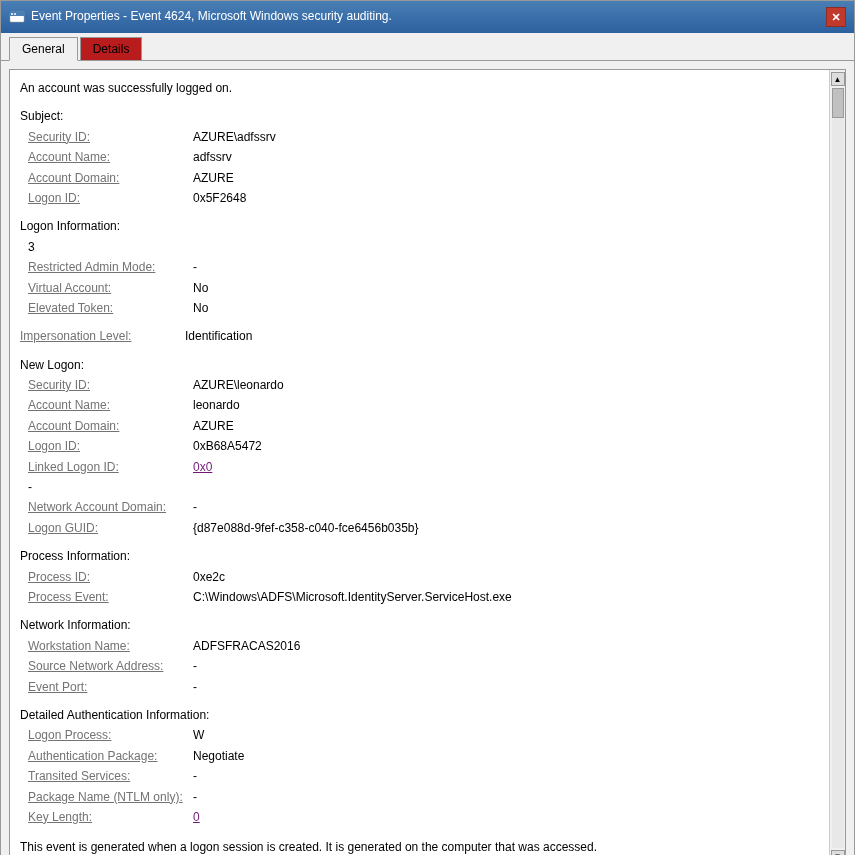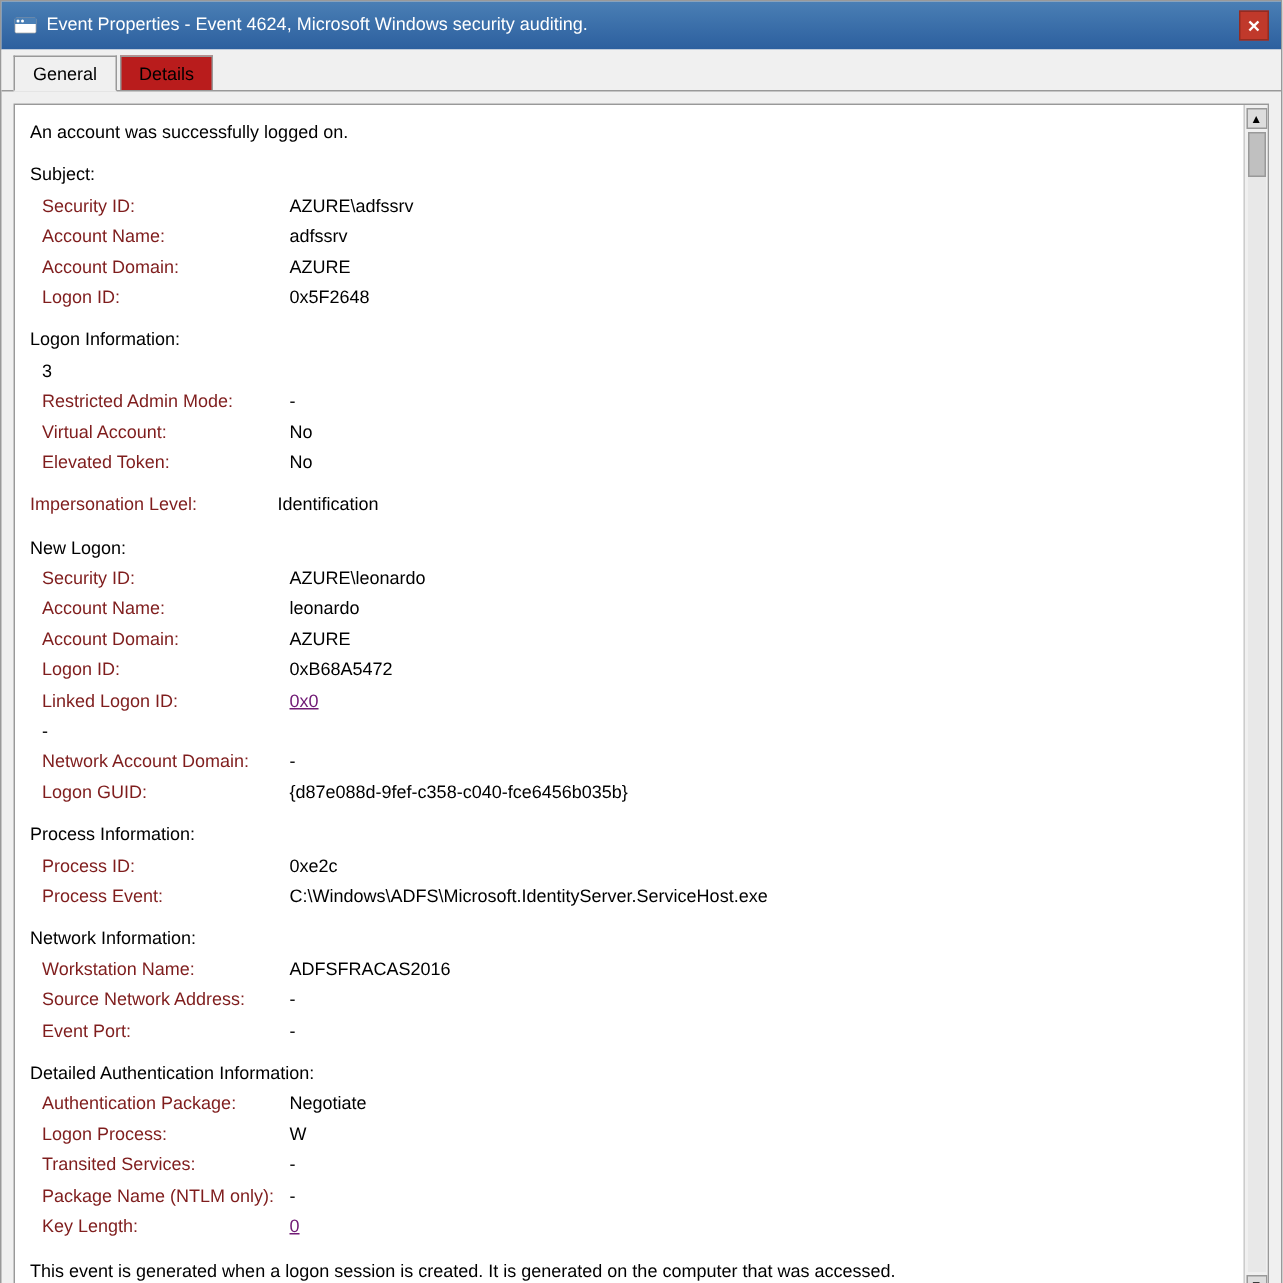--- a/index.html
+++ b/index.html
@@ -142,21 +142,22 @@
       font-weight: normal;
       margin-top: 8px;
       display: block;
     }
     .event-text .field-row {
       display: flex;
       padding-left: 8px;
     }
     .event-text .field-label {
       min-width: 165px;
-      color: #7f1d1d;
+      color: #737373;
+      text-decoration: underline;
     }
     .event-text .field-value {
       color: #000;
     }
     .event-text .field-value.link {
       color: #701a75;
       text-decoration: underline;
       cursor: pointer;
     }
     .intro-text {
@@ -285,26 +286,26 @@
             <span class="field-label">Source Network Address:</span>
             <span class="field-value">-</span>
           </div>
           <div class="field-row">
             <span class="field-label">Event Port:</span>
             <span class="field-value">-</span>
           </div>
 
           <span class="section-title">Detailed Authentication Information:</span>
           <div class="field-row">
+            <span class="field-label">Logon Process:</span>
+            <span class="field-value">W</span>
+          </div>
+          <div class="field-row">
             <span class="field-label">Authentication Package:</span>
             <span class="field-value">Negotiate</span>
-          </div>
-          <div class="field-row">
-            <span class="field-label">Logon Process:</span>
-            <span class="field-value">W</span>
           </div>
           <div class="field-row">
             <span class="field-label">Transited Services:</span>
             <span class="field-value">-</span>
           </div>
           <div class="field-row">
             <span class="field-label">Package Name (NTLM only):</span>
             <span class="field-value">-</span>
           </div>
           <div class="field-row">

